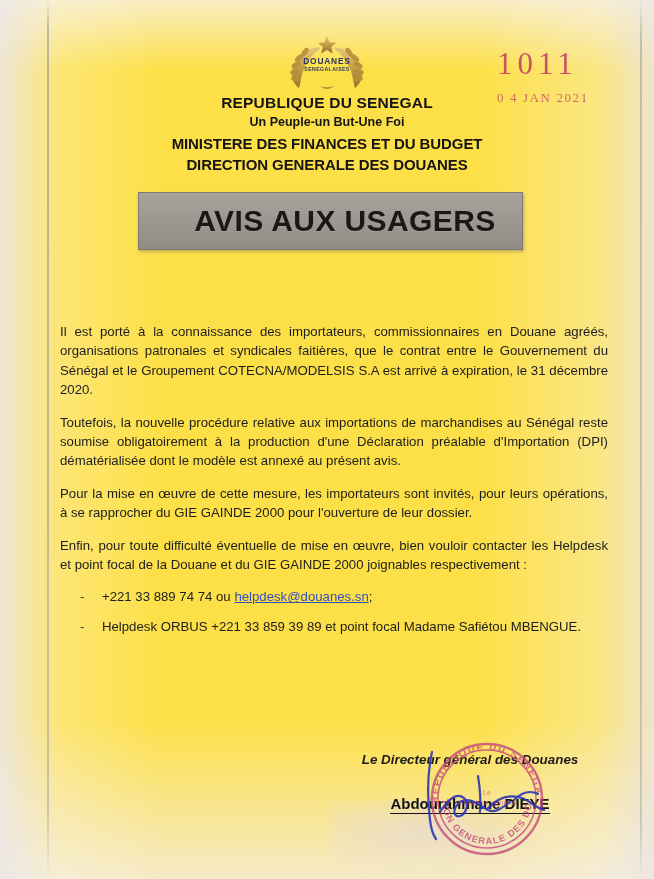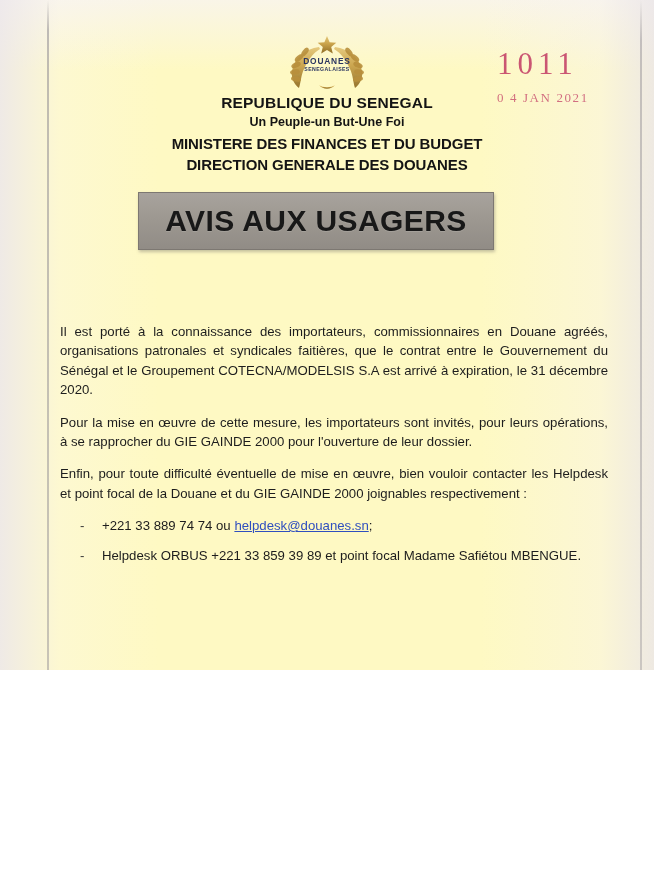--- a/index.html
+++ b/index.html
@@ -3,23 +3,23 @@
 <meta charset="utf-8">
 <style>
   html, body {
     margin: 0;
     padding: 0;
     background: #ffffff;
   }
   .page {
     position: relative;
     width: 654px;
-    height: 670px;
+    height: 879px;
     overflow: hidden;
-    background: #fef9c3;
+    background: #fde047;
     font-family: "Liberation Sans", sans-serif;
     color: #1b1b1b;
   }
   
   .scan-tint {
     position: absolute;
     inset: 0;
     background:
       linear-gradient(90deg,
         rgba(236,231,236,0.85) 0px,
@@ -124,20 +124,21 @@
     left: 138px;
     top: 192px;
     width: 354px;
     height: 56px;
     background: linear-gradient(180deg, #a8a39d 0%, #9d9891 45%, #918c86 100%);
     border: 1px solid #7d7872;
     box-shadow: 1px 2px 3px rgba(90,85,85,0.35);
     display: flex;
     align-items: center;
     justify-content: center;
+    padding-left: 29px;
   }
   .title-banner-text {
     font-size: 30px;
     font-weight: bold;
     letter-spacing: 0.4px;
     color: #181818;
     text-shadow: 0 1px 0 rgba(255,255,255,0.12);
   }
 
   
@@ -287,20 +288,21 @@
     <div class="ref-number">1011</div>
     <div class="ref-date">0 4  JAN  2021</div>
   </div>
 
   <div class="title-banner">
     <div class="title-banner-text">AVIS AUX USAGERS</div>
   </div>
 
   <div class="body">
     <p class="para">Il est porté à la connaissance des importateurs, commissionnaires en Douane agréés, organisations patronales et syndicales faitières, que le contrat entre le Gouvernement du Sénégal et le Groupement COTECNA/MODELSIS S.A est arrivé à expiration, le 31 décembre 2020.</p>
+    <p class="para">Toutefois, la nouvelle procédure relative aux importations de marchandises au Sénégal reste soumise obligatoirement à la production d'une Déclaration préalable d'Importation (DPI) dématérialisée dont le modèle est annexé au présent avis.</p>
     <p class="para">Pour la mise en œuvre de cette mesure, les importateurs sont invités, pour leurs opérations, à se rapprocher du GIE GAINDE 2000 pour l'ouverture de leur dossier.</p>
     <p class="para">Enfin, pour toute difficulté éventuelle de mise en œuvre, bien vouloir contacter les Helpdesk et point focal de la Douane et du GIE GAINDE 2000 joignables respectivement :</p>
 
     <ul class="bullets">
       <li class="bullet-item">
         <span class="bullet-dash">-</span><span>+221 33 889 74 74 ou </span><a class="maillink" href="#">helpdesk@douanes.sn</a><span>;</span>
       </li>
       <li class="bullet-item">
         <span class="bullet-dash">-</span><span>Helpdesk ORBUS +221 33 859 39 89 et point focal Madame Safiétou MBENGUE.</span>
       </li>

